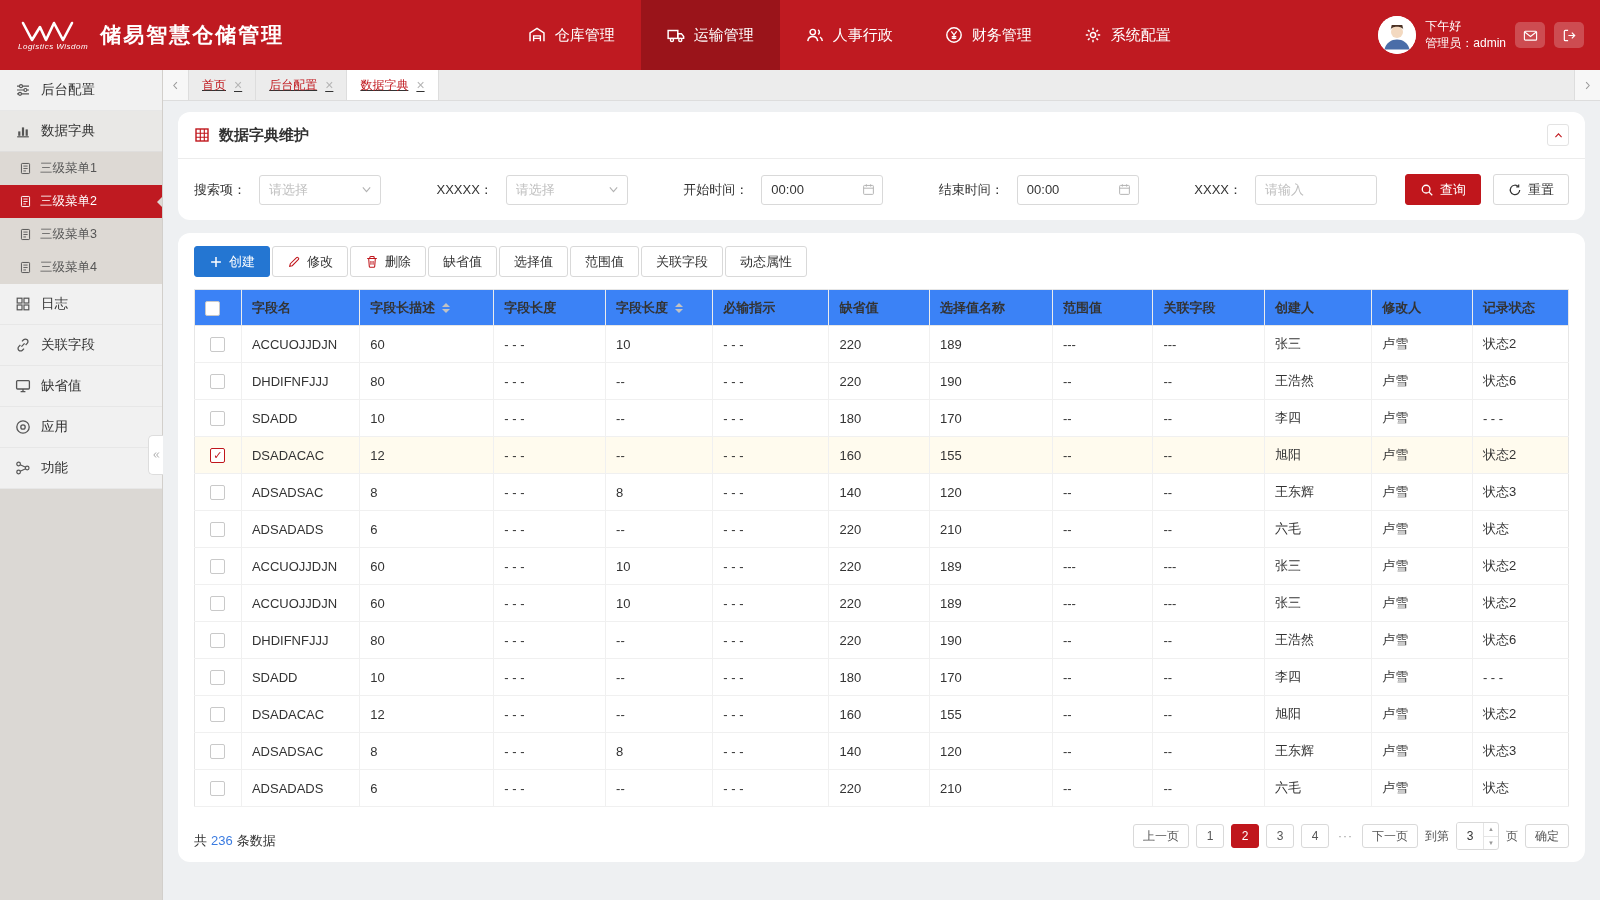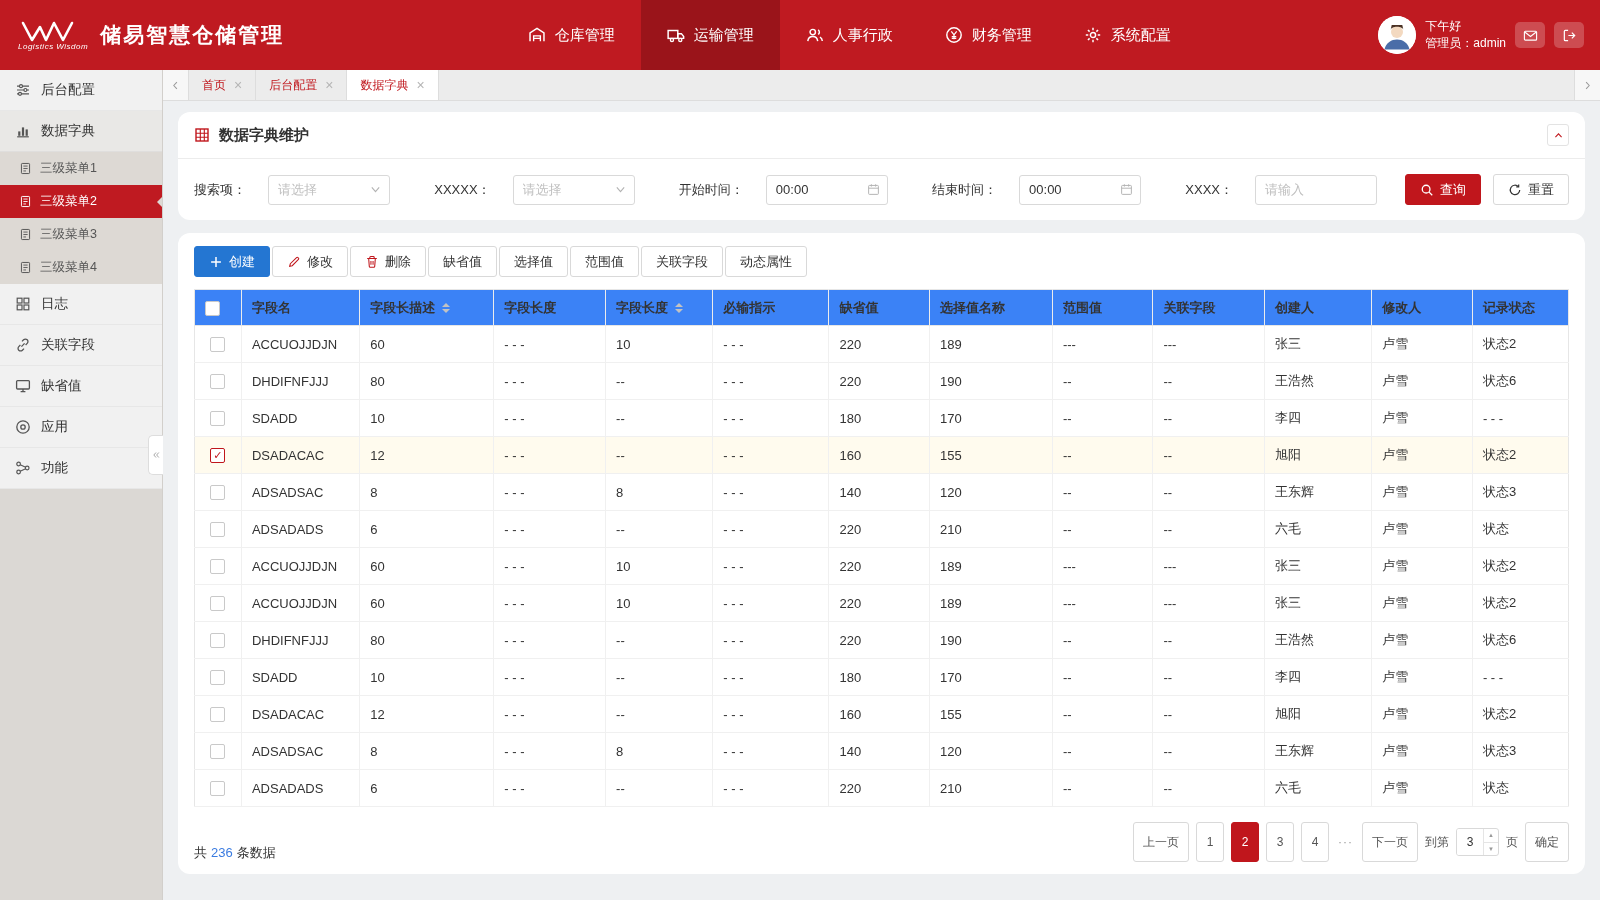--- a/index.html
+++ b/index.html
@@ -47,37 +47,37 @@
   .side-sub-item.active::after { content:""; position:absolute; right:0; top:50%; transform:translateY(-50%); border:5px solid transparent; border-right-color:#ddd9d4; }
   .collapse-handle { position:absolute; right:-1px; top:44%; width:15px; height:40px; background:#fff; border:1px solid #ddd; border-right:none; border-radius:5px 0 0 5px; display:flex; align-items:center; justify-content:center; color:#999; cursor:pointer; }
   .collapse-handle svg { width:10px; height:10px; }
 
   
   .main { flex:1; display:flex; flex-direction:column; min-width:0; }
   .tabbar { height:31px; background:#ececec; border-bottom:1px solid #ddd; display:flex; align-items:stretch; flex-shrink:0; }
   .tab-nav { width:26px; background:#f7f7f7; border-right:1px solid #ddd; display:flex; align-items:center; justify-content:center; color:#999; cursor:pointer; }
   .tab-nav-right { border-right:none; border-left:1px solid #ddd; }
   .tab-nav svg { width:11px; height:11px; }
-  .tabs { display:flex; }
+  .tabs { display:flex;text-decoration:underline; }
   .tab { display:flex; align-items:center; gap:8px; padding:0 13px; font-size:12px; color:#c0161c; border-right:1px solid #ddd; cursor:pointer; white-space:nowrap; }
   .tab.active { background:#fff; }
   .tab-close { color:#b5b5b5; font-size:14px; line-height:1; }
   .tab-spacer { flex:1; }
 
   .content { flex:1; padding:11px 15px; display:flex; flex-direction:column; gap:13px; overflow:hidden; }
   .card { background:#fff; border-radius:12px; }
 
   
   .panel-head { height:47px; display:flex; align-items:center; justify-content:space-between; padding:0 16px; border-bottom:1px solid #ececec; }
   .panel-title { display:flex; align-items:center; gap:9px; font-size:15px; font-weight:bold; color:#333; }
   .collapse-btn { width:22px; height:22px; border:1px solid #e3e3e3; border-radius:3px; background:#fff; display:flex; align-items:center; justify-content:center; color:#c0161c; cursor:pointer; }
   .collapse-btn svg { width:11px; height:11px; }
   .filter-row { height:61px; display:flex; align-items:center; padding:0 16px; }
   .filter-fields { flex:1; display:flex; justify-content:space-between; align-items:center; padding-right:28px; }
-  .field { display:flex; align-items:center; gap:22px; }
+  .field { display:flex; align-items:center; gap:13px; }
   .f-label { font-size:13px; color:#333; white-space:nowrap; }
   .control { position:relative; width:122px; height:30px; border:1px solid #d9d9d9; border-radius:3px; background:#fff; display:flex; align-items:center; padding:0 24px 0 9px; cursor:pointer; }
   .control input { border:none; outline:none; width:100%; font:inherit; font-size:13px; color:#333; background:transparent; cursor:inherit; }
   .control input::placeholder { color:#bfbfbf; }
   .control .suffix { position:absolute; right:7px; color:#b3b3b3; }
   .control .suffix svg { width:13px; height:13px; }
   .filter-actions { display:flex; gap:12px; }
   .btn { height:31px; display:inline-flex; align-items:center; gap:6px; border:1px solid #d9d9d9; border-radius:3px; background:#fff; font-size:13px; color:#333; padding:0 14px; cursor:pointer; white-space:nowrap; }
   .btn .icon svg { width:14px; height:14px; }
   .btn-red { background:#c0161c; border-color:#c0161c; color:#fff; }
@@ -99,21 +99,21 @@
   .sorter { display:inline-flex; flex-direction:column; margin-left:7px; gap:2px; cursor:pointer; }
   .caret { width:0; height:0; border-left:4px solid transparent; border-right:4px solid transparent; display:block; }
   .caret.up { border-bottom:4px solid #c2c2c2; }
   .caret.down { border-top:4px solid #c2c2c2; }
 
   
   .table-footer { display:flex; justify-content:space-between; align-items:flex-end; margin-top:15px; }
   .total { font-size:13px; color:#333; }
   .total b { color:#3a7be0; font-weight:normal; margin:0 4px; }
   .pager { display:flex; align-items:center; gap:7px; font-size:12px; color:#555; }
-  .page-btn { min-width:28px; height:40px; border:1px solid #d9d9d9; border-radius:3px; background:#fff; display:inline-flex; align-items:center; justify-content:center; padding:0 9px; font-size:12px; color:#555; cursor:pointer; }
+  .page-btn { min-width:28px; height:24px; border:1px solid #d9d9d9; border-radius:3px; background:#fff; display:inline-flex; align-items:center; justify-content:center; padding:0 9px; font-size:12px; color:#555; cursor:pointer; }
   .page-btn.active { background:#c0161c; border-color:#c0161c; color:#fff; }
   .page-ellipsis { color:#999; letter-spacing:1px; cursor:pointer; padding:0 2px; }
   .jump-text { color:#555; white-space:nowrap; }
   .jump-input { display:inline-flex; align-items:stretch; border:1px solid #d9d9d9; border-radius:3px; height:28px; background:#fff; overflow:hidden; }
   .jump-input input { width:26px; border:none; outline:none; text-align:center; font-size:12px; color:#333; }
   .spin { display:flex; flex-direction:column; border-left:1px solid #e5e5e5; width:15px; }
   .spin span { flex:1; display:flex; align-items:center; justify-content:center; color:#999; font-size:6px; cursor:pointer; }
   .spin span:first-child { border-bottom:1px solid #e5e5e5; }
 </style>
 </head>

